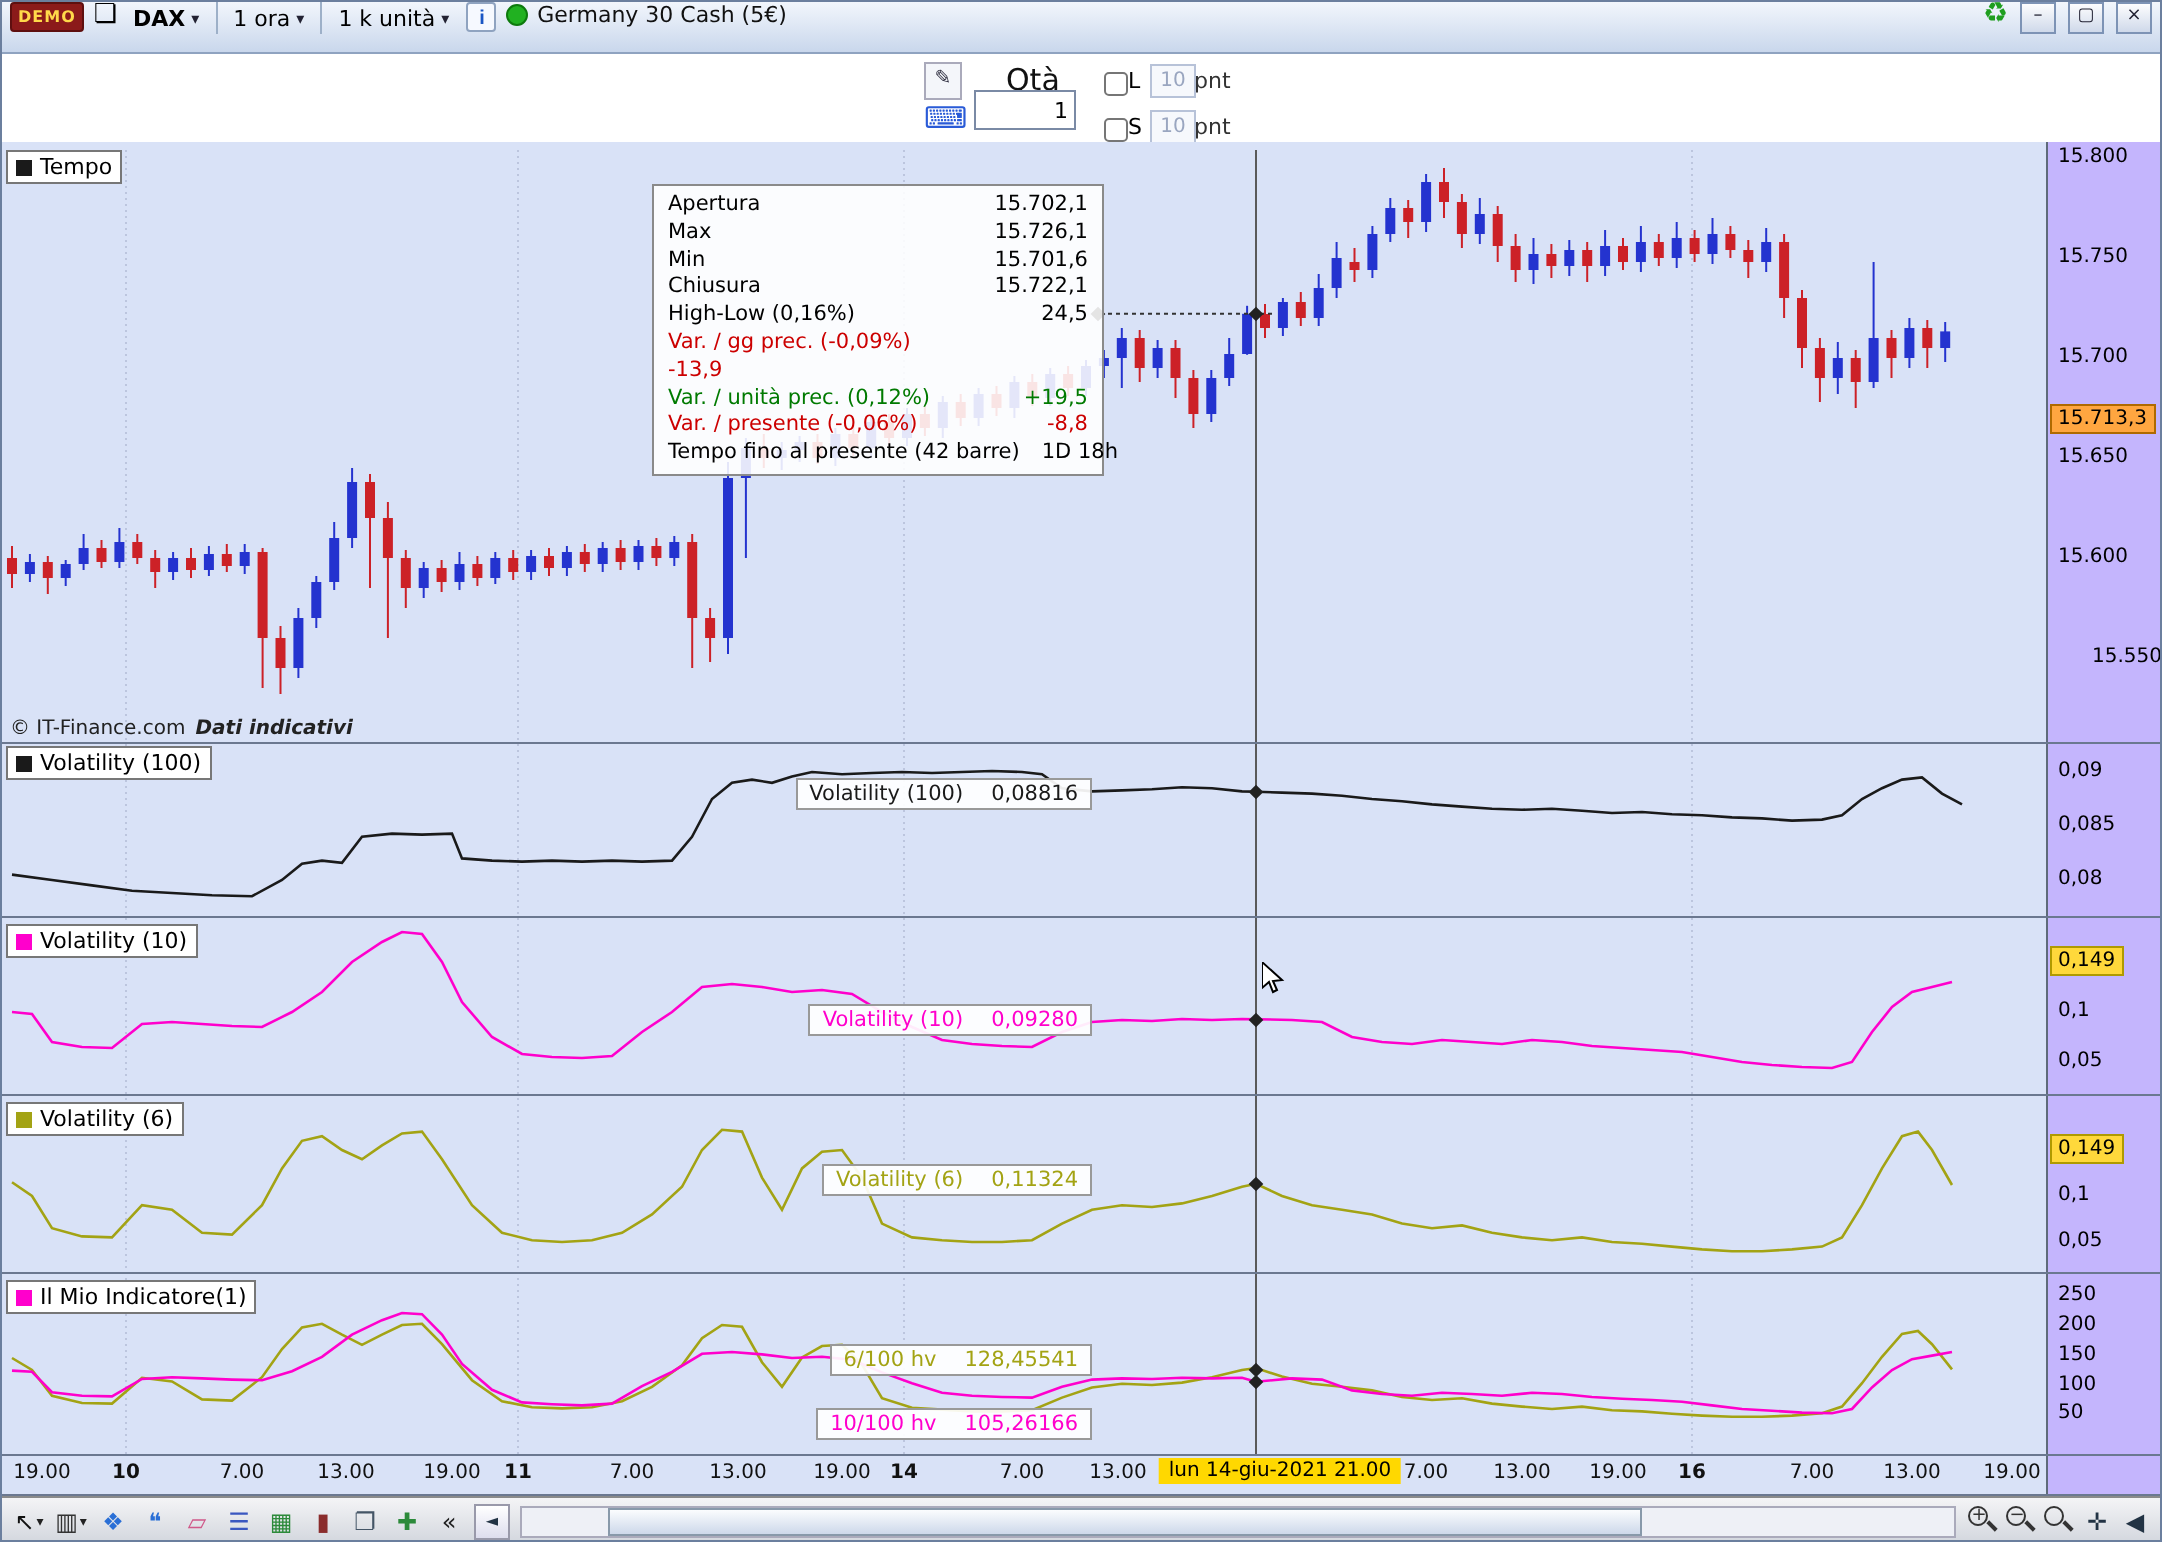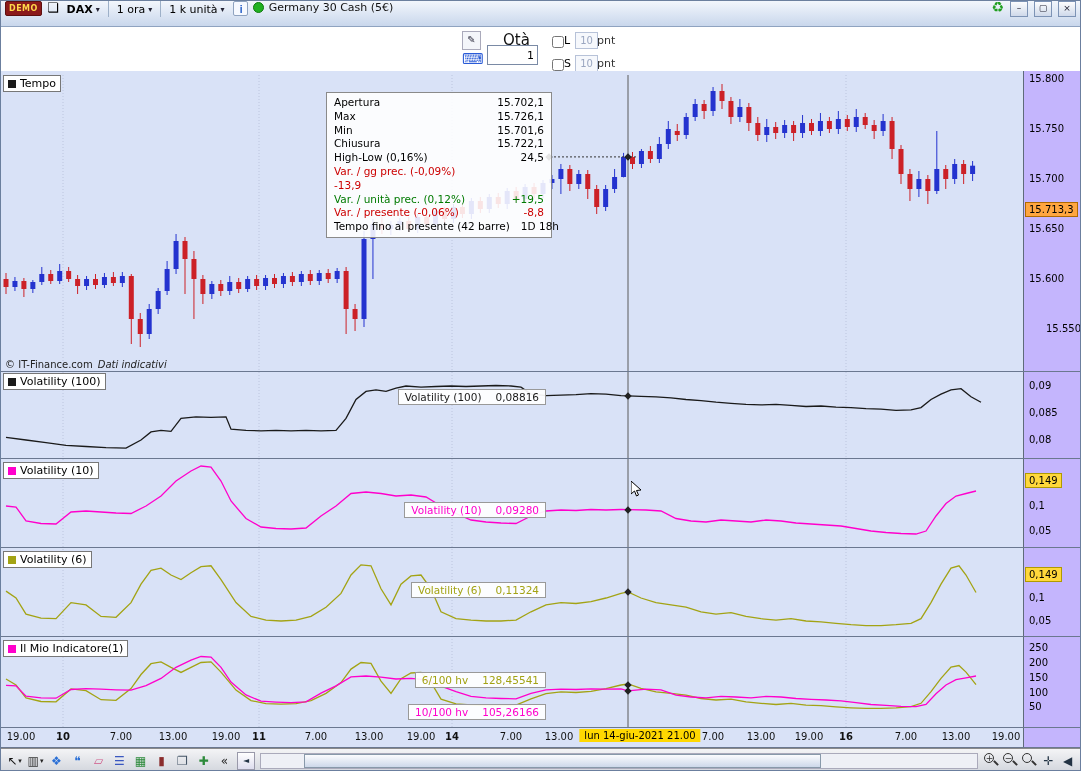--- a/index.html
+++ b/index.html
@@ -58,21 +58,21 @@
   .badge.orange{background:#ffa640;border:1px solid #b06a00;}
   .badge.yellow{background:#ffd83b;border:1px solid #b09a00;}
   .sep{position:absolute;left:0;width:1081px;height:1px;background:#6b7890;}
   .phead{position:absolute;left:2px;display:flex;align-items:center;gap:4px;background:#fff;
          border:1px solid #777;padding:1px 4px;font-size:11px;white-space:nowrap;z-index:5;}
   .phead .sq{width:8px;height:8px;display:inline-block;}
   .vtag{position:absolute;right:536px;background:rgba(255,255,255,0.92);border:1px solid #999;
         padding:1px 6px;font-size:10.5px;white-space:nowrap;z-index:6;}
   .vtag .val{margin-left:14px;}
   .copyright{position:absolute;left:4px;top:288px;font-size:10px;color:#222;z-index:4;}
-  .copyright .ital{font-style:italic;margin-left:5px;}
+  .copyright .ital{font-style:italic;margin-left:5px;font-weight:bold;}
   #tooltip{position:absolute;left:325px;top:21px;width:224px;background:rgba(255,255,255,0.88);
            border:1px solid #8a8a8a;padding:3px 0;z-index:7;}
   .trow{display:flex;justify-content:space-between;line-height:13.8px;font-size:10.5px;padding:0 7px;white-space:nowrap;}
   #time-axis{position:absolute;left:0;top:657px;width:1022px;height:19px;background:#d9e2f7;z-index:3;}
   .tlabel{position:absolute;top:3px;transform:translateX(-50%);font-size:10px;color:#111;white-space:nowrap;}
   .tlabel.day{font-weight:bold;}
   .thl{position:absolute;top:1px;transform:translateX(-50%);background:#ffd800;padding:1px 5px;
        font-size:10px;color:#000;white-space:nowrap;z-index:4;}
   #cursor{position:absolute;left:630px;top:410px;z-index:9;}
 

